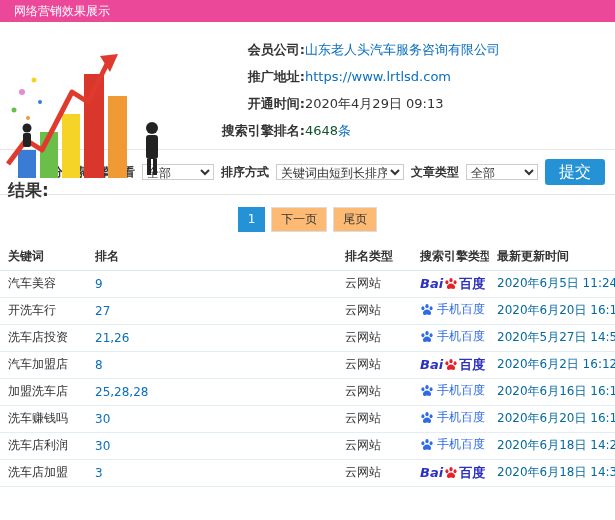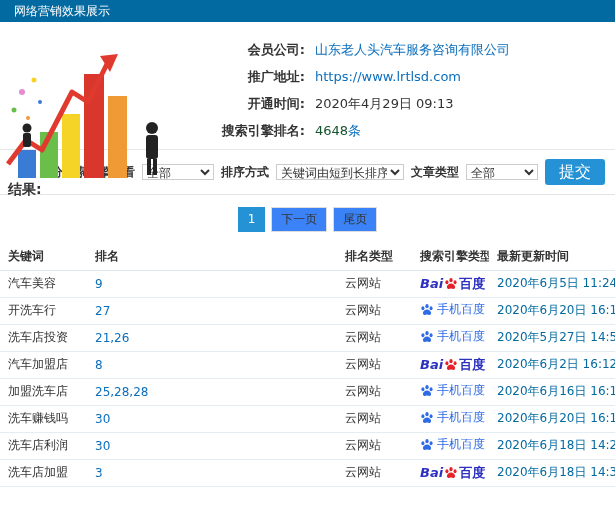--- a/index.html
+++ b/index.html
@@ -1,52 +1,52 @@
 <!DOCTYPE html>
 <html><head>
 <meta charset="utf-8">
 <style>
   * { box-sizing: border-box; margin: 0; padding: 0; }
   html,body { width: 615px; height: 520px; overflow: hidden; background: #fff;
     font-family: "DejaVu Sans", "Liberation Sans", sans-serif; font-size: 12px; color: #333; }
 
   
-  .title-bar { background: #0369a1; color: #fff; height: 22px; line-height: 22px;
+  .title-bar { background: #ec4899; color: #fff; height: 22px; line-height: 22px;
     padding-left: 14px; font-size: 12px; }
 
   
   .info-panel { display: flex; padding: 10px 0 8px 0; border-bottom: 1px solid #e8e8e8; height: 128px; }
   .chart-illustration { width: 185px; height: 150px; flex: 0 0 185px; position: relative; }
   .info-fields { flex: 1; padding-top: 4px; }
   .info-row { display: flex; height: 27px; align-items: center; }
   .info-label { width: 120px; text-align: right; font-weight: bold; color: #333; font-size: 13px; }
-  .info-value { margin-left: 10px; font-size: 13px; color: #333; }
+  .info-value { font-size: 13px; color: #333; }
   .info-value.link { color: #0a6ebd; }
   .info-value .num { color: #14532d; }
   .info-value .suffix { color: #0a6ebd; }
 
   
   .filter-bar { display: flex; align-items: center; height: 45px;
     border-bottom: 1px solid #e4e4e4; padding: 0 10px 0 8px; }
-  .result-label { font-weight: bold; font-size: 14px; margin-top: 36px; }
+  .result-label { font-weight: bold; font-size: 17px; margin-top: 36px; }
   .filter-controls { margin-left: auto; display: flex; align-items: center; gap: 7px; }
   .filter-controls label { font-weight: bold; font-size: 12px; }
   .filter-controls select { height: 16px; font-size: 12px; border: 1px solid #ccc;
     background: #fff; color: #333; font-family: inherit; }
   .sel-engine { width: 72px; }
   .sel-sort { width: 128px; }
   .sel-type { width: 72px; }
   .submit-btn { height: 26px; padding: 0 14px; background: #2492d4; color: #fff;
     border: none; border-radius: 3px; font-size: 16px; cursor: pointer; font-family: inherit; }
 
   
   .pagination { display: flex; justify-content: center; align-items: center;
     gap: 6px; height: 48px; }
   .page-btn { min-width: 26px; height: 25px; line-height: 23px; text-align: center;
-    border: 1px solid #ddd; background: #3b82f6; color: #333; padding: 0 9px;
+    border: 1px solid #ddd; background: #fdba74; color: #333; padding: 0 9px;
     font-size: 12px; text-decoration: none; display: inline-block; }
   .page-btn.current { background: #2492d4; border-color: #2492d4; color: #fff; }
 
   
   table { width: 100%; border-collapse: collapse; table-layout: fixed; }
   th, td { text-align: left; height: 27px; padding: 0 4px 0 8px; font-size: 12px;
     border-bottom: 1px solid #e3edf5; overflow: hidden; white-space: nowrap; }
   th { font-weight: bold; color: #333; border-bottom: 1px solid #dde8f0; }
   td.rank { color: #0a6ebd; }
   td.time { color: #0369a1; }

